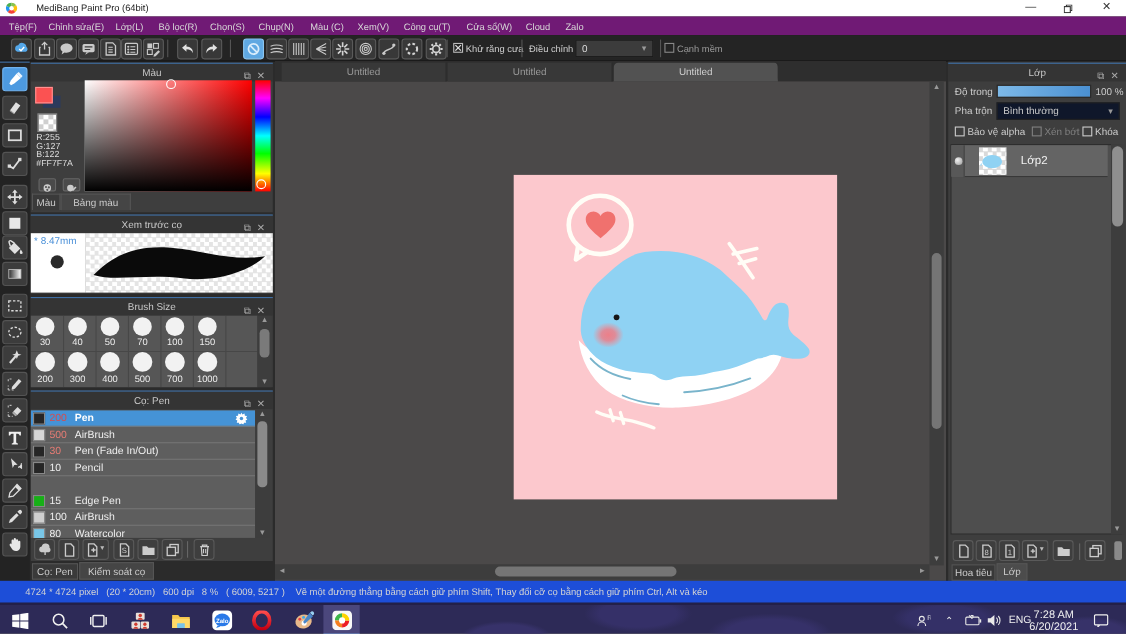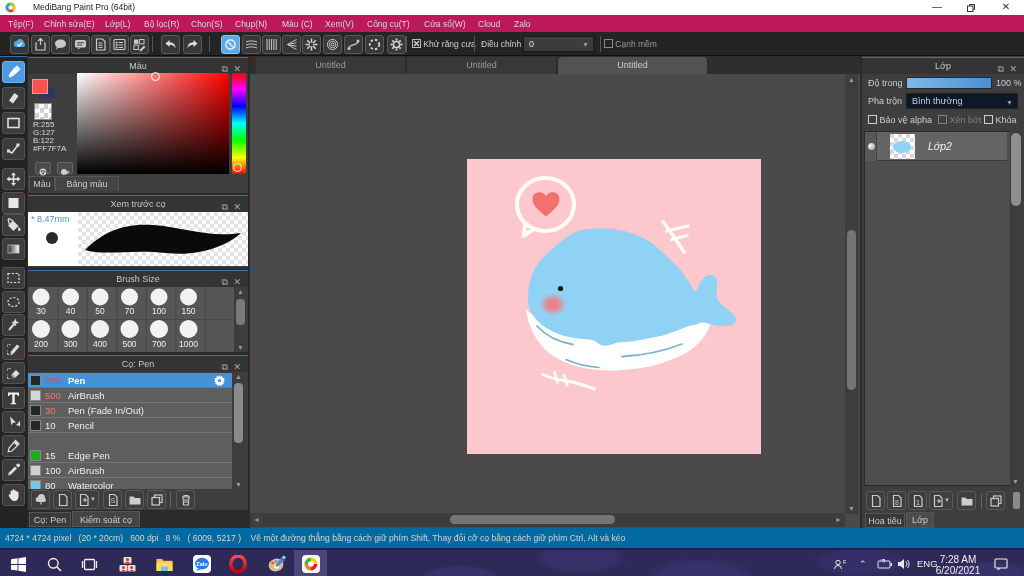--- a/index.html
+++ b/index.html
@@ -7,21 +7,21 @@
 #root { position:absolute; left:0; top:0; width:1024px; height:576px;
   font-family:"Liberation Sans", sans-serif; background:#1c1c1c; }
 .abs { position:absolute; }
 
 
 #titlebar { position:absolute; left:0; top:0; width:1024px; height:15px; background:#ffffff; }
 #titlebar .ttext { position:absolute; left:33px; top:2px; font-size:8.5px; color:#1a1a1a; }
 .winbtn { position:absolute; top:0; width:10px; height:13px; color:#333; font-size:10px; text-align:center; line-height:13px;}
 
 
-#menubar { position:absolute; left:0; top:15px; width:1024px; height:17px; background:#be185d; color:#d8d8d8; font-size:8.5px; }
+#menubar { position:absolute; left:0; top:15px; width:1024px; height:17px; background:#701a75; color:#d8d8d8; font-size:8.5px; }
 #menubar span { position:absolute; top:4px; }
 
 
 #toolbar { position:absolute; left:0; top:32px; width:1024px; height:24px; background:#242424; border-bottom:1px solid #101010;}
 .tbtn { position:absolute; top:3px; width:19px; height:19px; background:#383838; border:1px solid #5a5a5a; border-radius:3px; }
 .tbtn svg { position:absolute; left:1px; top:1px; }
 .tsep { position:absolute; top:4px; width:1px; height:16px; background:#555; }
 .tlabel { position:absolute; top:7px; font-size:9px; color:#cfcfcf; }
 
 
@@ -34,21 +34,21 @@
 .tool svg { position:absolute; left:2px; top:2px; }
 
 
 .panel { position:absolute; background:#3e3e3e; }
 .ptitle { position:absolute; left:0; top:0; right:0; height:17px; background:#343434; border-top:1px solid #3f6fa5; color:#c8c8c8; font-size:9px; text-align:center; line-height:17px; }
 .pico { position:absolute; top:3px; color:#aaa; font-size:9px; }
 
 
 
 
-#statusbar { position:absolute; left:0; top:528px; width:1024px; height:20px; background:#0369a1; color:#d4d4d4; font-size:8.6px; line-height:20px; padding-left:5px; white-space:nowrap;}
+#statusbar { position:absolute; left:0; top:528px; width:1024px; height:20px; background:#1d4ed8; color:#d4d4d4; font-size:8.6px; line-height:20px; padding-left:23px; white-space:nowrap;}
 
 
 #taskbar { position:absolute; left:0; top:548px; width:1024px; height:28px;
   background:
     radial-gradient(60px 22px at 460px 30px, #37326a 0 55%, rgba(55,50,106,0) 70%),
     radial-gradient(70px 24px at 580px 8px, #353068 0 50%, rgba(53,48,104,0) 70%),
     radial-gradient(80px 26px at 700px 26px, #363169 0 50%, rgba(54,49,105,0) 70%),
     radial-gradient(70px 22px at 860px 12px, #343067 0 50%, rgba(52,48,103,0) 70%),
     radial-gradient(60px 20px at 990px 24px, #373269 0 50%, rgba(55,50,105,0) 70%),
     #2d2a57; border-top:2px solid #232048;}
@@ -630,21 +630,21 @@
       <div class="abs" style="left:44px;top:21px;width:86px;height:12px;background:linear-gradient(to right,#7db9e8,#4a90d2);border:1px solid #2a2a2a;"></div>
       <div class="abs" style="left:134px;top:22px;font-size:9px;color:#ccc;">100 %</div>
 
       <div class="abs" style="left:6px;top:40px;font-size:9px;color:#ccc;">Pha trộn</div>
       <div class="abs" style="left:44px;top:37px;width:112px;height:16px;background:#0f172a;border:1px solid #222;color:#ccc;font-size:9px;line-height:15px;padding-left:5px;">Bình thường<span style="position:absolute;right:4px;top:1px;color:#999;font-size:7px;">▼</span></div>
 
       <div class="lchk" style="left:6px;top:59px;"><span class="bx"></span> Bảo vệ alpha</div>
       <div class="lchk" style="left:76px;top:59px;color:#808080;"><span class="bx" style="border-color:#808080"></span> Xén bớt</div>
       <div class="lchk" style="left:122px;top:59px;"><span class="bx"></span> Khóa</div>
 
-      <div class="abs" style="left:2px;top:75px;width:156px;height:355px;background:#4e4e4e;border:1px solid #2a2a2a;font-style:italic;">
+      <div class="abs" style="left:2px;top:75px;width:156px;height:355px;background:#4e4e4e;border:1px solid #2a2a2a;">
 
         <div class="abs" style="left:0;top:0;width:142px;height:29px;background:#646464;border-bottom:1px solid #383838;">
           <div class="abs" style="left:0;top:0;width:12px;height:29px;background:#585858;border-right:1px solid #444;"></div>
           <div class="abs" style="left:3px;top:11px;width:7px;height:7px;border-radius:50%;background:radial-gradient(circle at 35% 35%, #f2f2f2, #9a9a9a);"></div>
           <div class="abs" style="left:25px;top:2px;width:25px;height:25px;background:conic-gradient(#fff 0 25%, #d9d9d9 0 50%, #fff 0 75%, #d9d9d9 0);background-size:8px 8px;">
             <svg width="25" height="25" viewBox="0 0 25 25">
                 <ellipse cx="12" cy="13" rx="9" ry="6" fill="#8fd2f3"></ellipse>
                 <path d="M3 14 l-2 2 1 1 z" fill="#8fd2f3"></path>
               </svg>
           </div>

